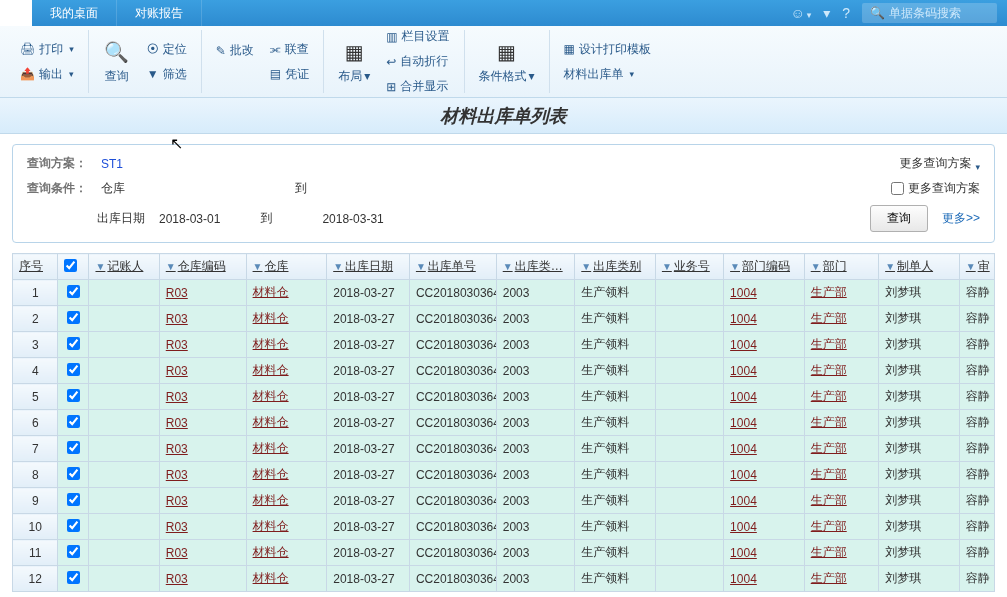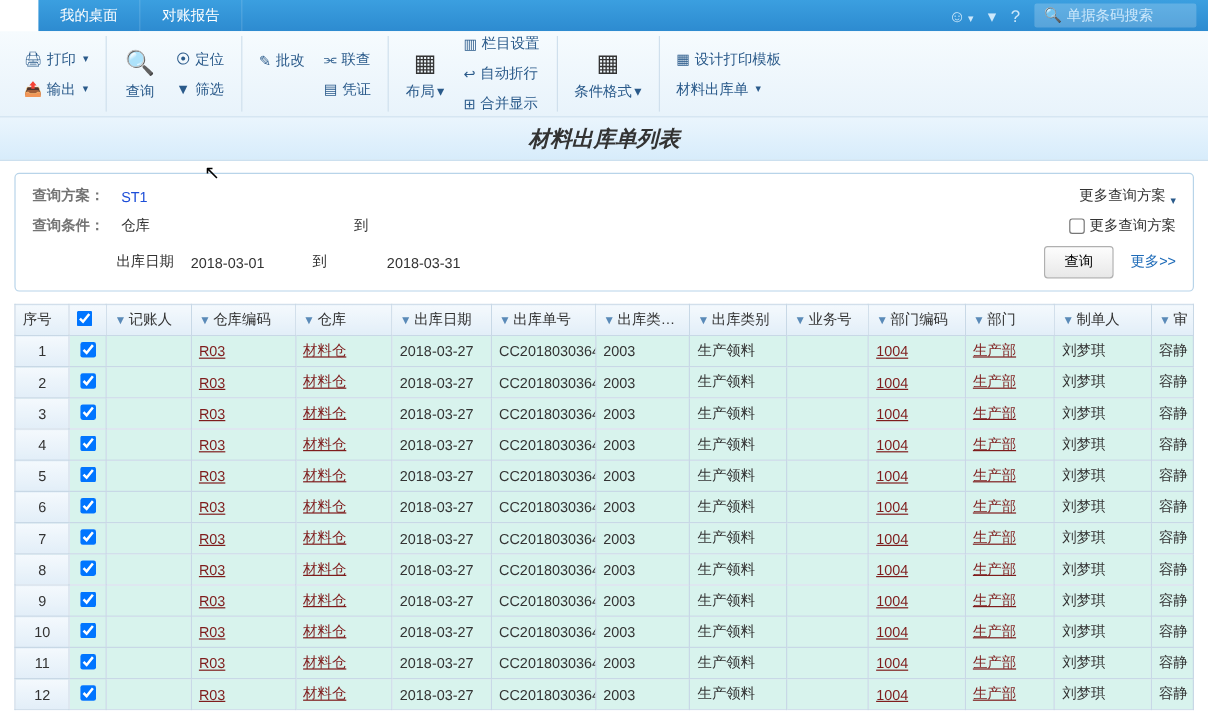--- a/index.html
+++ b/index.html
@@ -42,21 +42,21 @@
 .query-right { margin-left: auto; display: flex; align-items: center; gap: 14px; }
 .chk-label { display: flex; align-items: center; gap: 4px; }
 .btn-query { background: linear-gradient(#fdfdfd, #e8e8e8); border: 1px solid #b0b0b0; border-radius: 3px; padding: 4px 16px; cursor: pointer; font-size: 12px; }
 .link-more { color: #1e6bb8; cursor: pointer; }
 
 
 .table-wrap { padding: 0 12px; overflow: auto; }
 table { border-collapse: collapse; width: 100%; table-layout: fixed; }
 th, td { border: 1px solid #c8d8e6; padding: 4px 6px; font-size: 12px; text-align: left; height: 25px; overflow: hidden; white-space: nowrap; }
 th { background: linear-gradient(#f4f9fd, #e2eef8); color: #333; font-weight: normal; position: relative; }
-thead tr { height: 24px; }
+thead tr { height: 24px; text-decoration: underline; }
 .filter-icon { color: #5a8ab8; font-size: 10px; margin-right: 2px; }
 tbody tr { background: #d8f3ed; }
 tbody tr td:first-child { background: linear-gradient(#f4f9fd, #e2eef8); text-align: center; }
 tbody tr td:nth-child(2) { text-align: center; background: #d8f3ed; }
 .cell-link { color: #7f1d1d; text-decoration: underline; cursor: pointer; }
 .col-seq { width: 44px; text-align: center; }
 .col-chk { width: 30px; text-align: center; }
 .col-user { width: 68px; }
 .col-whcode { width: 84px; }
 .col-wh { width: 78px; }

